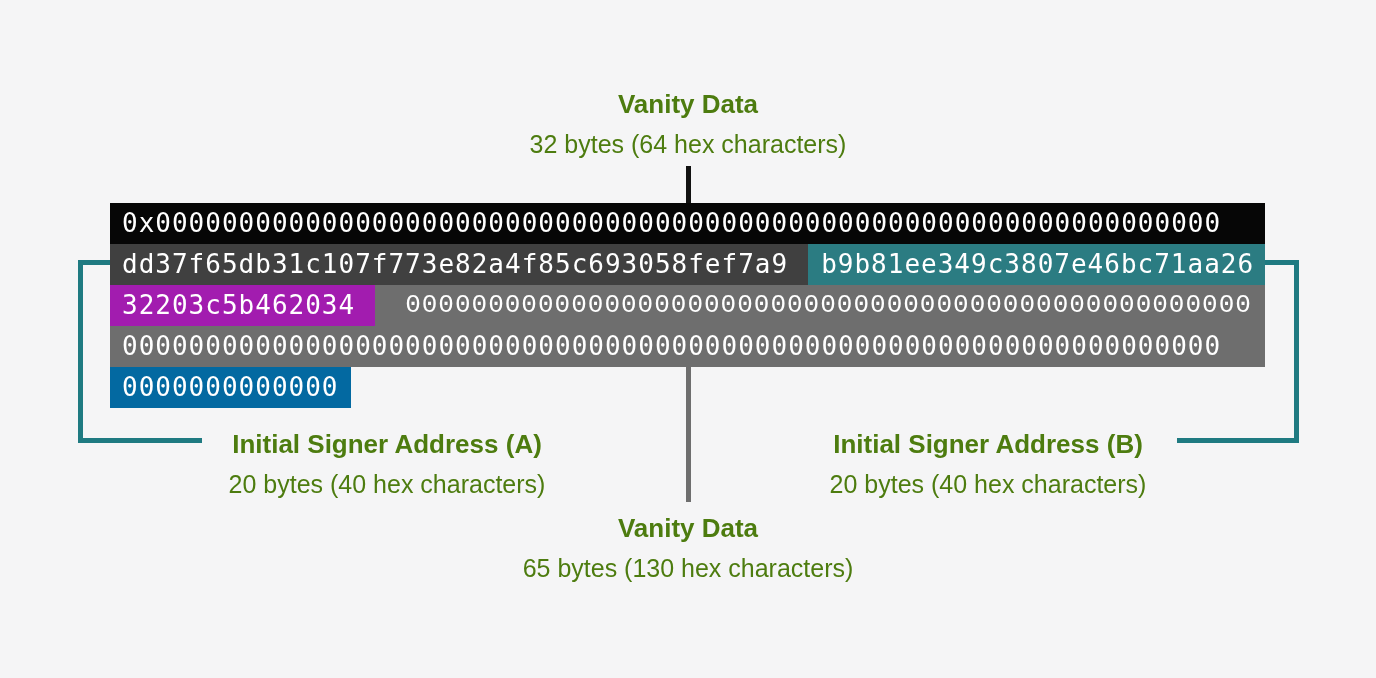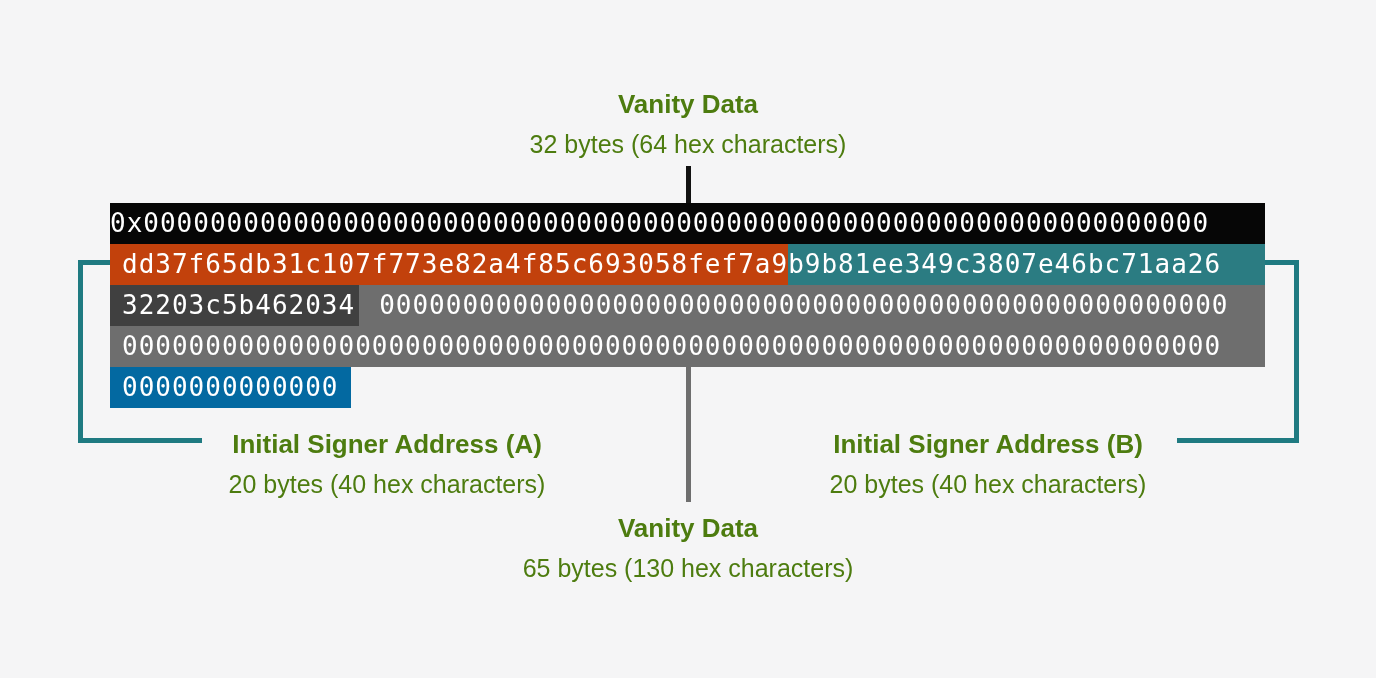--- a/index.html
+++ b/index.html
@@ -28,27 +28,27 @@
     color: #FFFFFF;
     white-space: nowrap;
   }
   .hexrow {
     height: 41px;
     line-height: 41px;
     width: 100%;
   }
   .hexrow span { display: inline-block; height: 41px; line-height: 41px; vertical-align: top; }
   .row-prefix { background: #060606; }
-  .row-prefix .pad { }
+  .row-prefix .pad { padding-left: 12px; }
   .row-2 { background: #2B7C82; }
-  .seg-a { background: #c2410c; padding-left: 12px; padding-right: 0; }
-  .seg-b1 { }
+  .seg-a { background: #404040; padding-left: 12px; padding-right: 20px; }
+  .seg-b1 { padding-left: 13px; }
   .row-3 { background: #6E6E6E; }
-  .seg-b2 { background: #404040; padding-left: 12px; padding-right: 4px; }
-  .seg-z3 { padding-left: 20px; }
+  .seg-b2 { background: #a21caf; padding-left: 12px; padding-right: 20px; }
+  .seg-z3 { padding-left: 30px; font-family: Liberation Mono, monospace; }
   .row-4 { background: #6E6E6E; padding-left: 12px; box-sizing: border-box; }
   .row-5 {
     display: inline-block;
     background: #0369a1;
     height: 41px;
     line-height: 41px;
     padding: 0 12px;
   }
 
   

